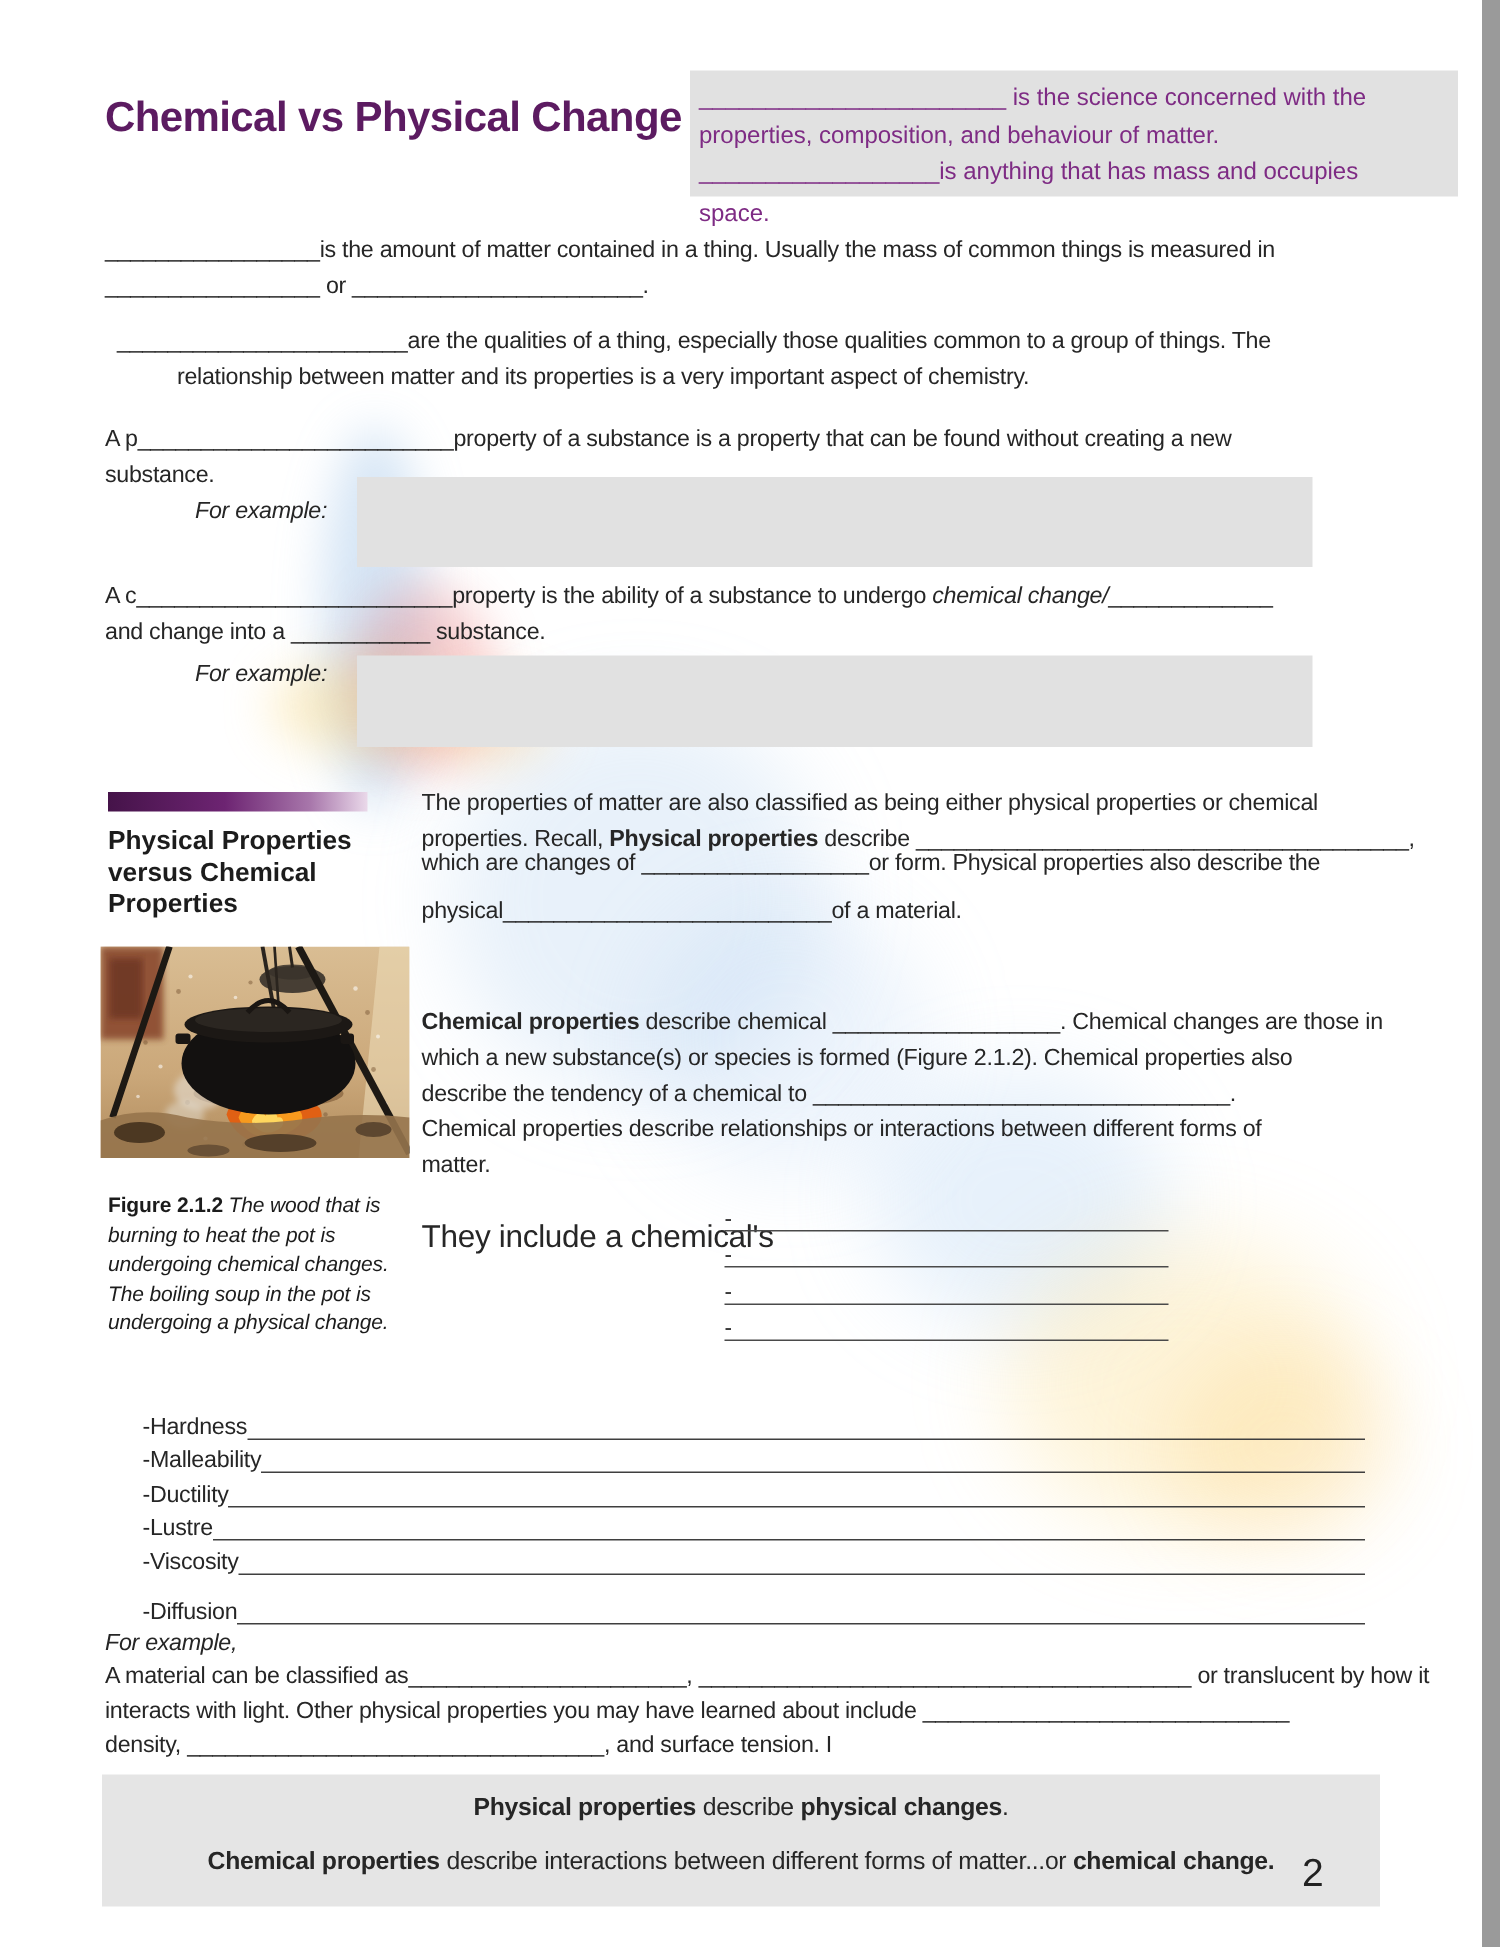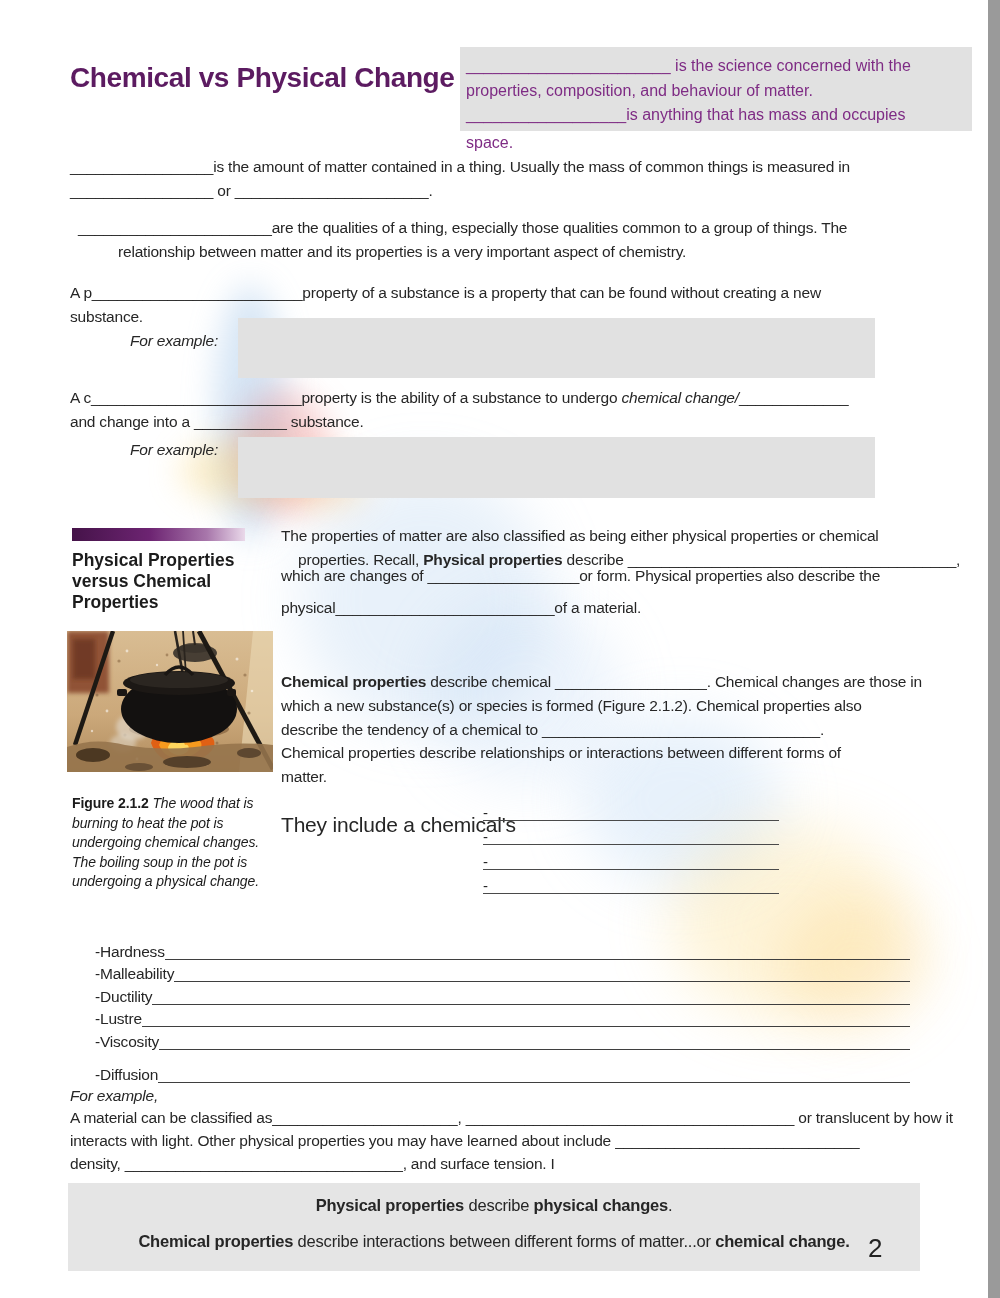--- a/index.html
+++ b/index.html
@@ -87,21 +87,21 @@
   <div class="line it" style="left:130px;top:440px;">For example:</div>
 
   <div class="bar"></div>
   <div class="heading">
     <div>Physical Properties</div>
     <div>versus Chemical</div>
     <div>Properties</div>
   </div>
 
   <div class="line" style="left:281px;top:526px;">The properties of matter are also classified as being either physical properties or chemical</div>
-  <div class="line" style="left:298px;top:550px;"><span>properties. Recall, </span><span class="rb">Physical properties</span><span> describe _______________________________________,</span></div>
+  <div class="line" style="left:281px;top:550px;"><span>properties. Recall, </span><span class="rb">Physical properties</span><span> describe _______________________________________,</span></div>
   <div class="line" style="left:281px;top:566px;text-align:center;">which are changes of __________________or form. Physical properties also describe the</div>
   <div class="line" style="left:281px;top:598px;">physical__________________________of a material.</div>
 
   <div class="photo">
     <svg width="206" height="141" viewBox="0 0 206 141" xmlns="http://www.w3.org/2000/svg">
       <defs>
         <linearGradient id="sand" x1="0" y1="0" x2="0" y2="1">
           <stop offset="0" stop-color="#d9bd93"></stop>
           <stop offset="0.6" stop-color="#cba87a"></stop>
           <stop offset="1" stop-color="#b08b5d"></stop>

